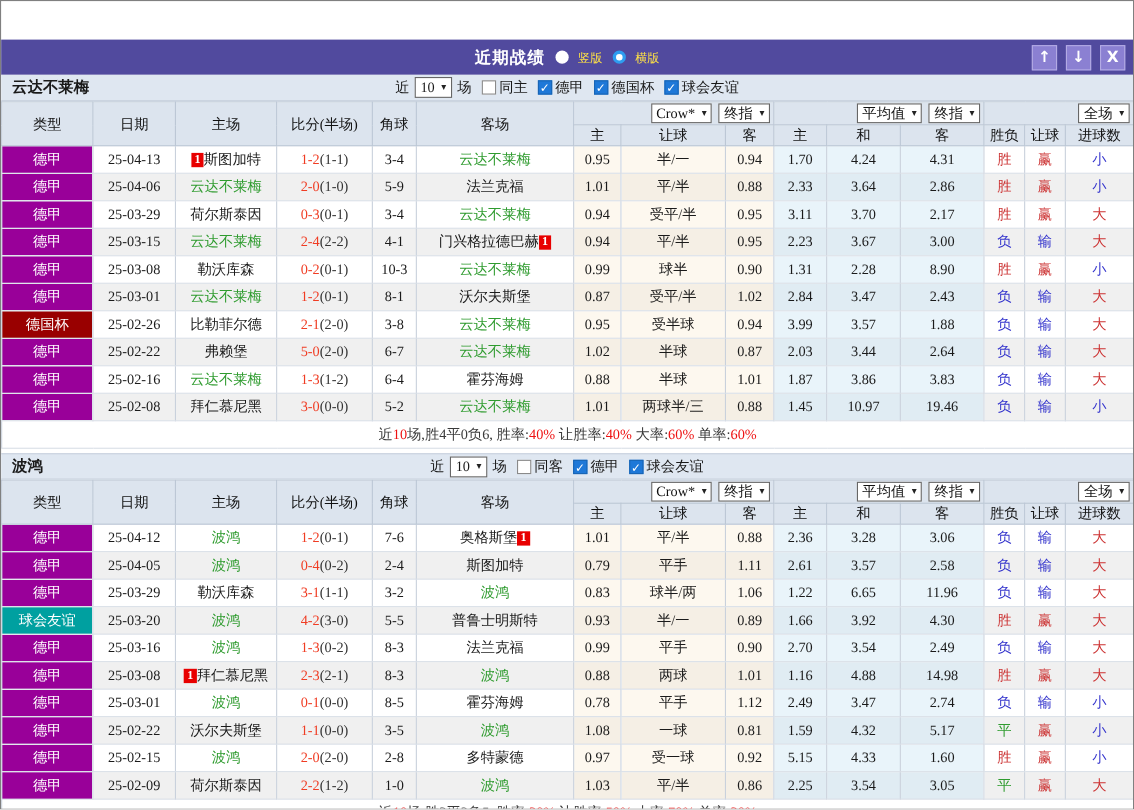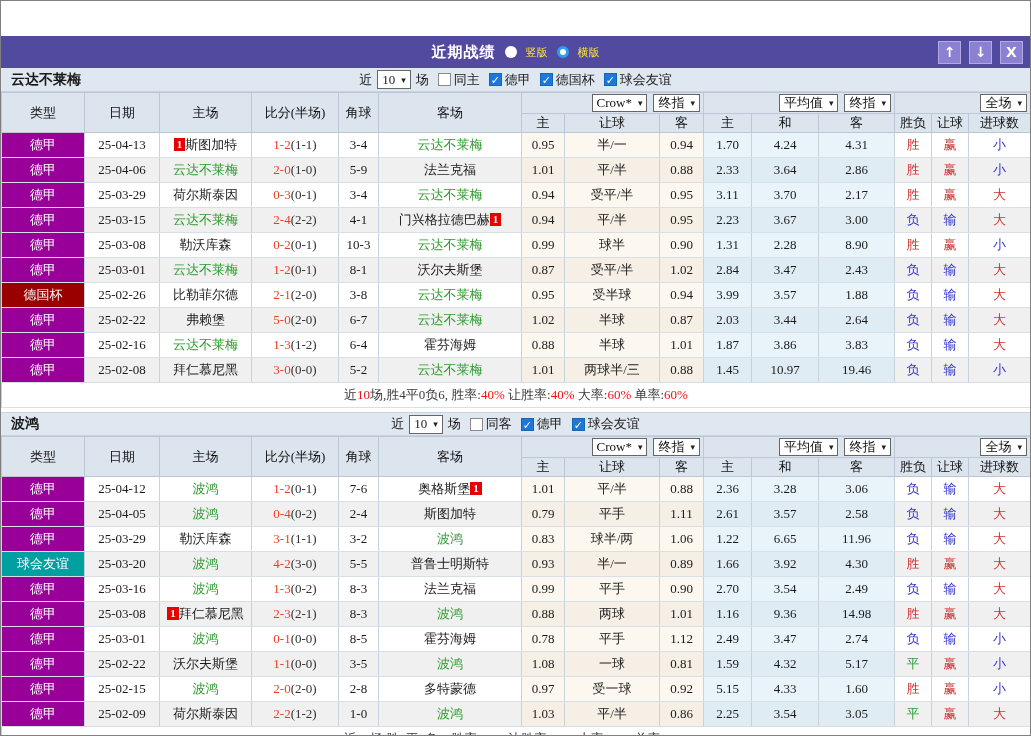--- a/index.html
+++ b/index.html
@@ -483,21 +483,21 @@
               <td class="c-type" style="background: rgb(153, 0, 153);">德甲</td>
               <td class="c-plain">25-03-08</td>
               <td class="c-plain"><span class="badge">1</span><span>拜仁慕尼黑</span></td>
               <td class="c-plain"><span class="ft">2-3</span><span class="ht">(2-1)</span></td>
               <td class="c-plain">8-3</td>
               <td class="c-plain"><span class="focus-team">波鸿</span></td>
               <td class="c-cream">0.88</td>
               <td class="c-cream">两球</td>
               <td class="c-cream">1.01</td>
               <td class="c-blue">1.16</td>
-              <td class="c-blue">9.36</td>
+              <td class="c-blue">4.88</td>
               <td class="c-blue">14.98</td>
               <td class="c-plain res-red">胜</td>
               <td class="c-plain res-red">赢</td>
               <td class="c-plain res-red">大</td>
             </tr>
             <tr class="odd">
               <td class="c-type" style="background: rgb(153, 0, 153);">德甲</td>
               <td class="c-plain">25-03-01</td>
               <td class="c-plain"><span class="focus-team">波鸿</span></td>
               <td class="c-plain"><span class="ft">0-1</span><span class="ht">(0-0)</span></td>

